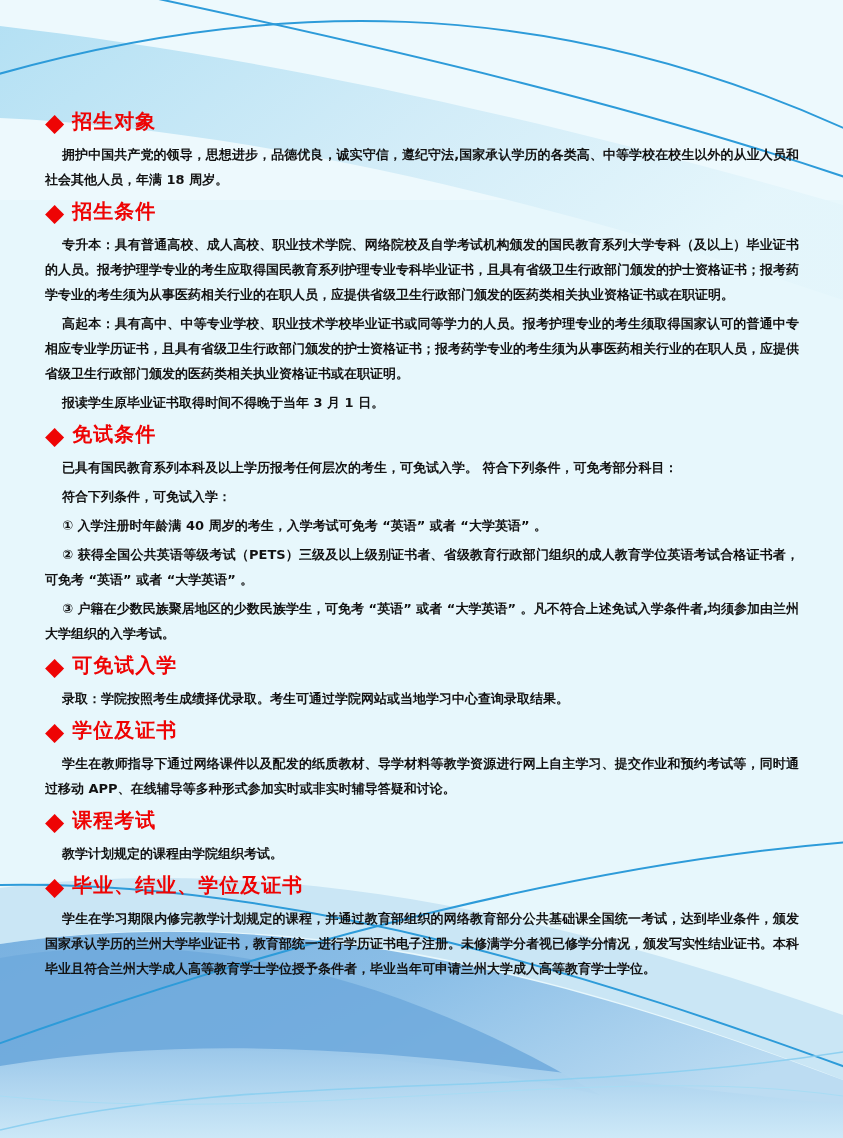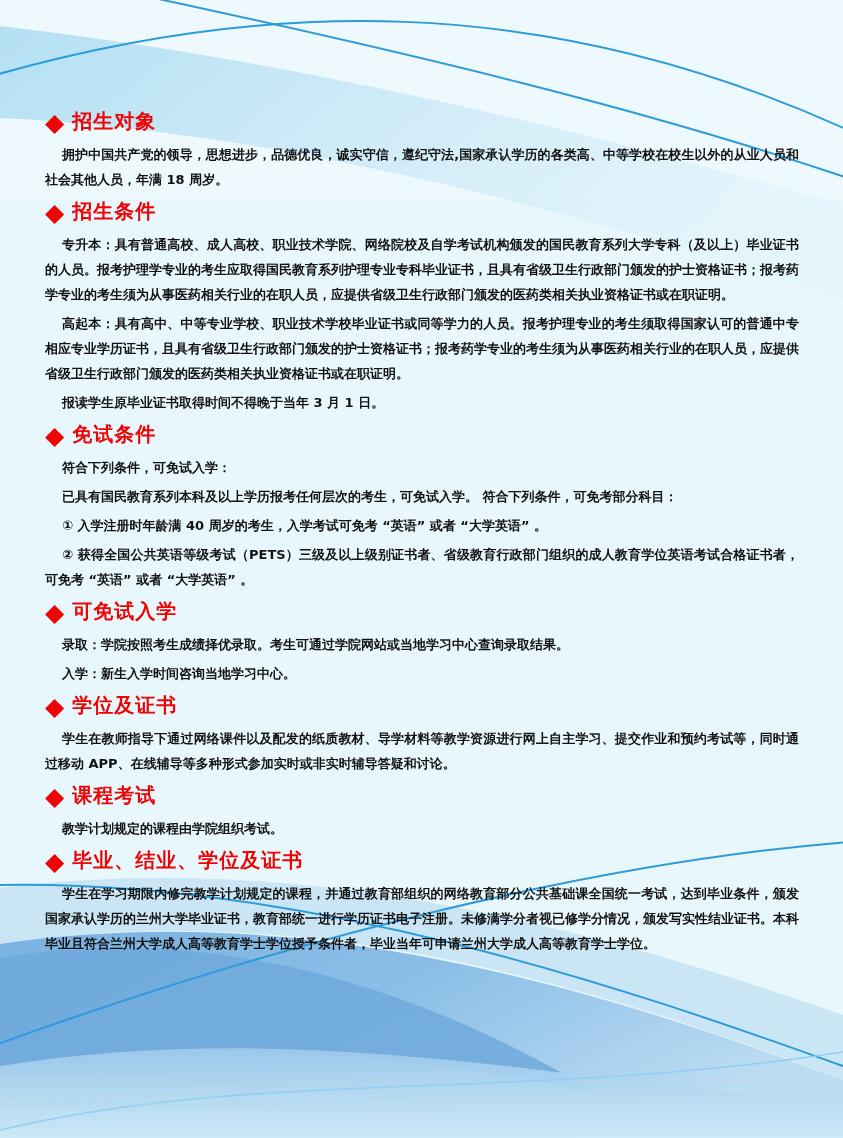--- a/index.html
+++ b/index.html
@@ -93,32 +93,32 @@
         </h2>
         <p class="para">专升本：具有普通高校、成人高校、职业技术学院、网络院校及自学考试机构颁发的国民教育系列大学专科（及以上）毕业证书的人员。报考护理学专业的考生应取得国民教育系列护理专业专科毕业证书，且具有省级卫生行政部门颁发的护士资格证书；报考药学专业的考生须为从事医药相关行业的在职人员，应提供省级卫生行政部门颁发的医药类相关执业资格证书或在职证明。</p>
         <p class="para">高起本：具有高中、中等专业学校、职业技术学校毕业证书或同等学力的人员。报考护理专业的考生须取得国家认可的普通中专相应专业学历证书，且具有省级卫生行政部门颁发的护士资格证书；报考药学专业的考生须为从事医药相关行业的在职人员，应提供省级卫生行政部门颁发的医药类相关执业资格证书或在职证明。</p>
         <p class="para">报读学生原毕业证书取得时间不得晚于当年 3 月 1 日。</p>
       </section>
       <section class="sec">
         <h2 class="sec-head">
           <span class="diamond">◆</span>
           <span class="sec-title">免试条件</span>
         </h2>
+        <p class="para">已具有国民教育系列本科及以上学历报考任何层次的考生，可免试入学。 符合下列条件，可免考部分科目：</p>
         <p class="para">符合下列条件，可免试入学：</p>
-        <p class="para">已具有国民教育系列本科及以上学历报考任何层次的考生，可免试入学。 符合下列条件，可免考部分科目：</p>
         <p class="para">① 入学注册时年龄满 40 周岁的考生，入学考试可免考 “英语” 或者 “大学英语” 。</p>
         <p class="para">② 获得全国公共英语等级考试（PETS）三级及以上级别证书者、省级教育行政部门组织的成人教育学位英语考试合格证书者，可免考 “英语” 或者 “大学英语” 。</p>
+        <p class="para">③ 户籍在少数民族聚居地区的少数民族学生，可免考 “英语” 或者 “大学英语” 。凡不符合上述免试入学条件者,均须参加由兰州大学组织的入学考试。</p>
       </section>
       <section class="sec">
         <h2 class="sec-head">
           <span class="diamond">◆</span>
           <span class="sec-title">可免试入学</span>
         </h2>
         <p class="para">录取：学院按照考生成绩择优录取。考生可通过学院网站或当地学习中心查询录取结果。</p>
-        <p class="para">入学：新生入学时间咨询当地学习中心。</p>
       </section>
       <section class="sec">
         <h2 class="sec-head">
           <span class="diamond">◆</span>
           <span class="sec-title">学位及证书</span>
         </h2>
         <p class="para">学生在教师指导下通过网络课件以及配发的纸质教材、导学材料等教学资源进行网上自主学习、提交作业和预约考试等，同时通过移动 APP、在线辅导等多种形式参加实时或非实时辅导答疑和讨论。</p>
       </section>
       <section class="sec">
         <h2 class="sec-head">

